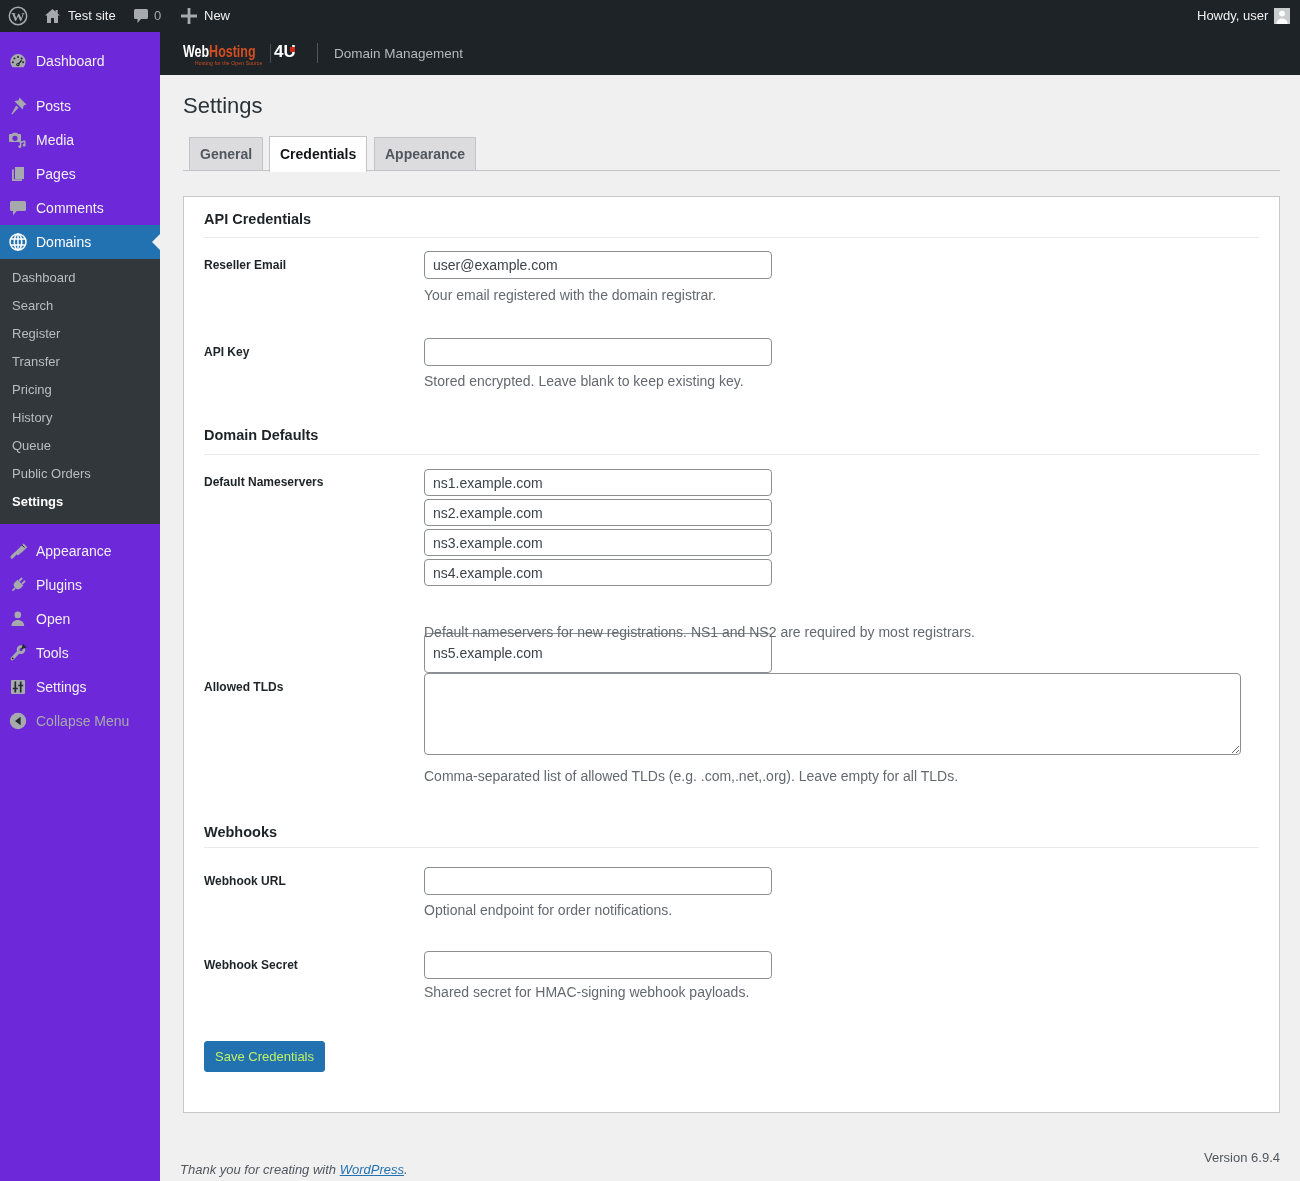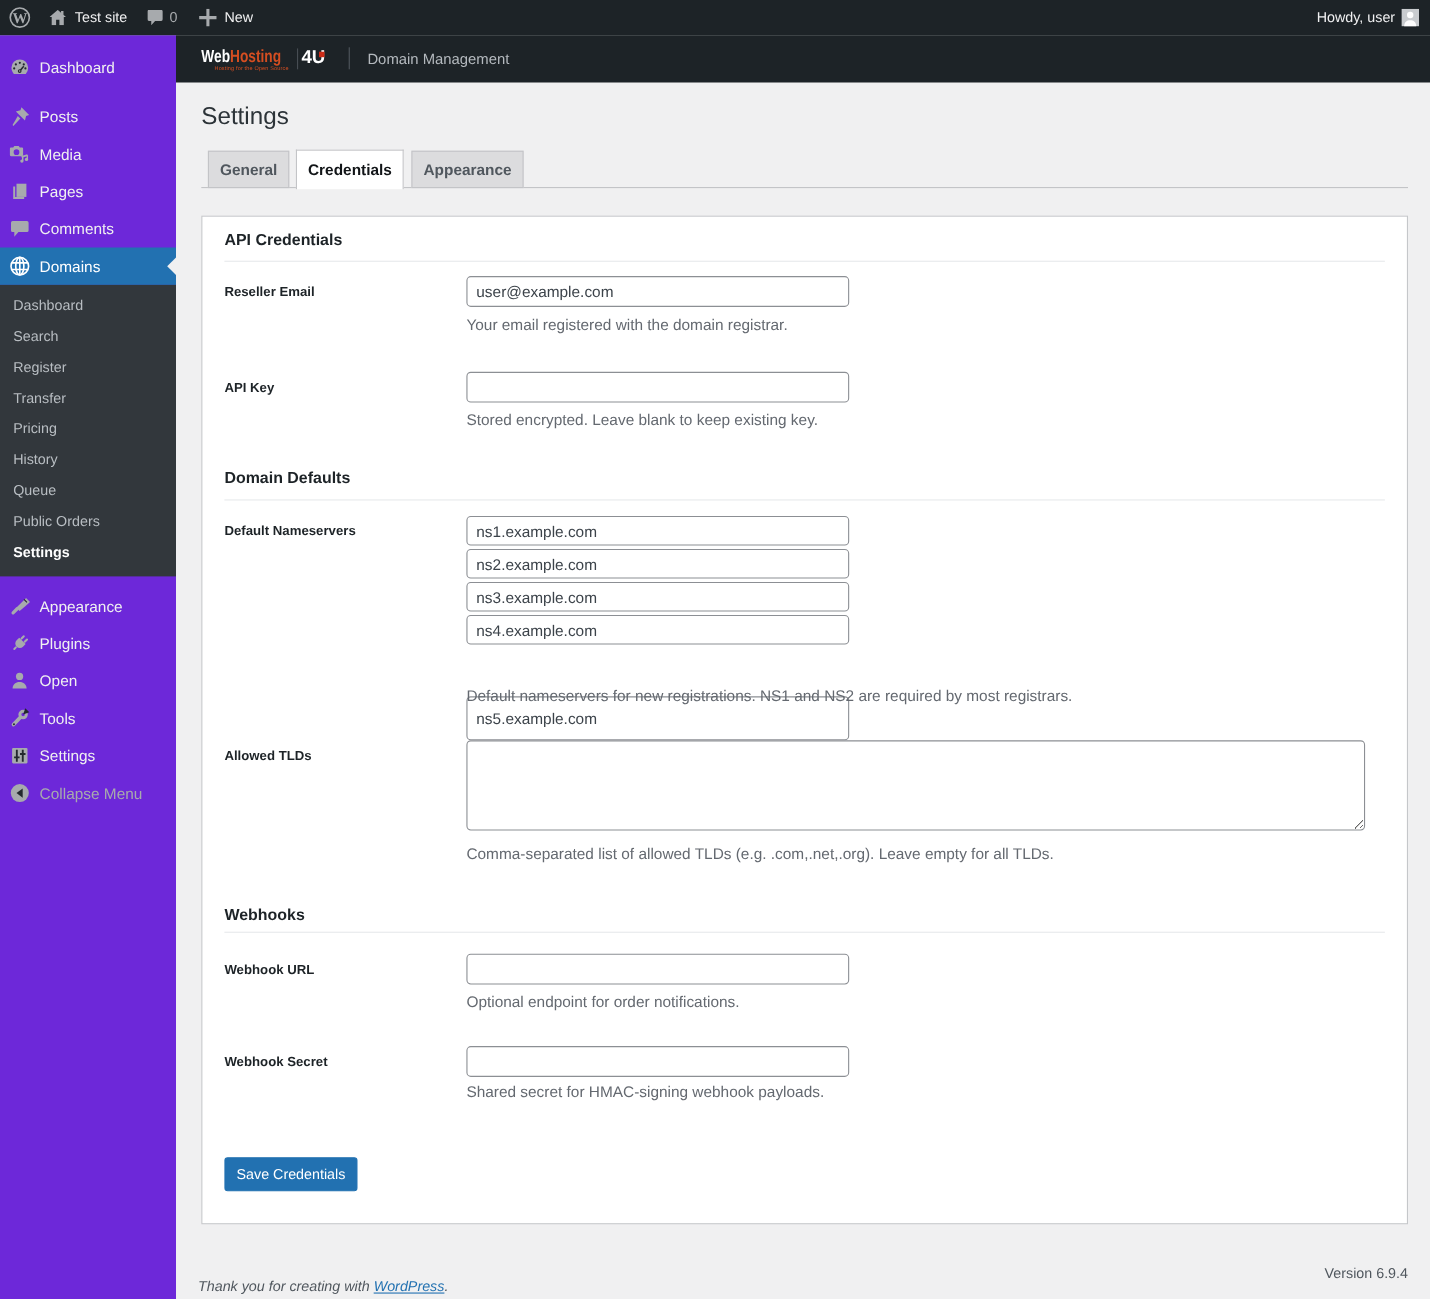--- a/index.html
+++ b/index.html
@@ -27,21 +27,21 @@
 .tab { position:absolute; top:137px; height:34px; line-height:32px; background:#dcdcde; border:1px solid #c3c4c7; color:#50575e; font-size:14px; font-weight:bold; padding:0 10px; z-index:6; }
 .tab.on { background:#ffffff; color:#121518; top:136px; height:36px; line-height:34px; z-index:8; border-bottom:0; }
 #tabline { position:absolute; left:183px; top:137px; width:1097px; height:34px; border-bottom:1px solid #c3c4c7; z-index:5; }
 #card { position:absolute; left:183px; top:196px; width:1097px; height:917px; background:#fff; border:1px solid #c5c7ca; }
 #card h2 { position:absolute; left:20px; font-size:14.5px; font-weight:bold; color:#1d2327; line-height:19px; }
 .hr { position:absolute; left:20px; right:20px; height:0; border-top:1px solid #e7e9eb; }
 .lbl { position:absolute; left:20px; width:215px; font-size:12px; font-weight:bold; color:#1d2327; }
 .inp { position:absolute; left:240px; width:348px; height:28px; border:1px solid #8c8f94; border-radius:4px; font-family:"Liberation Sans",sans-serif; font-size:14px; color:#3c434a; padding:0 8px; background:#fff; }
 .desc { position:absolute; left:240px; font-size:14px; color:#646970; line-height:18px; }
 #tlds { position:absolute; left:240px; top:476px; width:817px; height:82px; border:1px solid #8c8f94; border-radius:4px; resize:both; }
-#savebtn { position:absolute; left:20px; top:844px; width:121px; height:31px; background:#2271b1; border:1px solid #2271b1; border-radius:3px; color:#ffffff; font-size:13px; text-align:center; line-height:29px;margin-top:11px; }
+#savebtn { position:absolute; left:20px; top:844px; width:121px; height:31px; background:#2271b1; border:1px solid #2271b1; border-radius:3px; color:#bef264; font-size:13px; text-align:center; line-height:29px; }
 #footL { position:absolute; left:180px; top:1150px; font-size:13px; font-style:italic; color:#50575e;margin-top:12px; }
 #footL a { color:#2271b1; }
 #footR { position:absolute; right:20px; top:1150px; font-size:13px; color:#50575e; }
 </style>
 </head>
 <body>
 <div id="page">
 
 <div id="abar">
   <svg style="left:8px;top:6px" width="20" height="20" viewBox="0 0 20 20">

